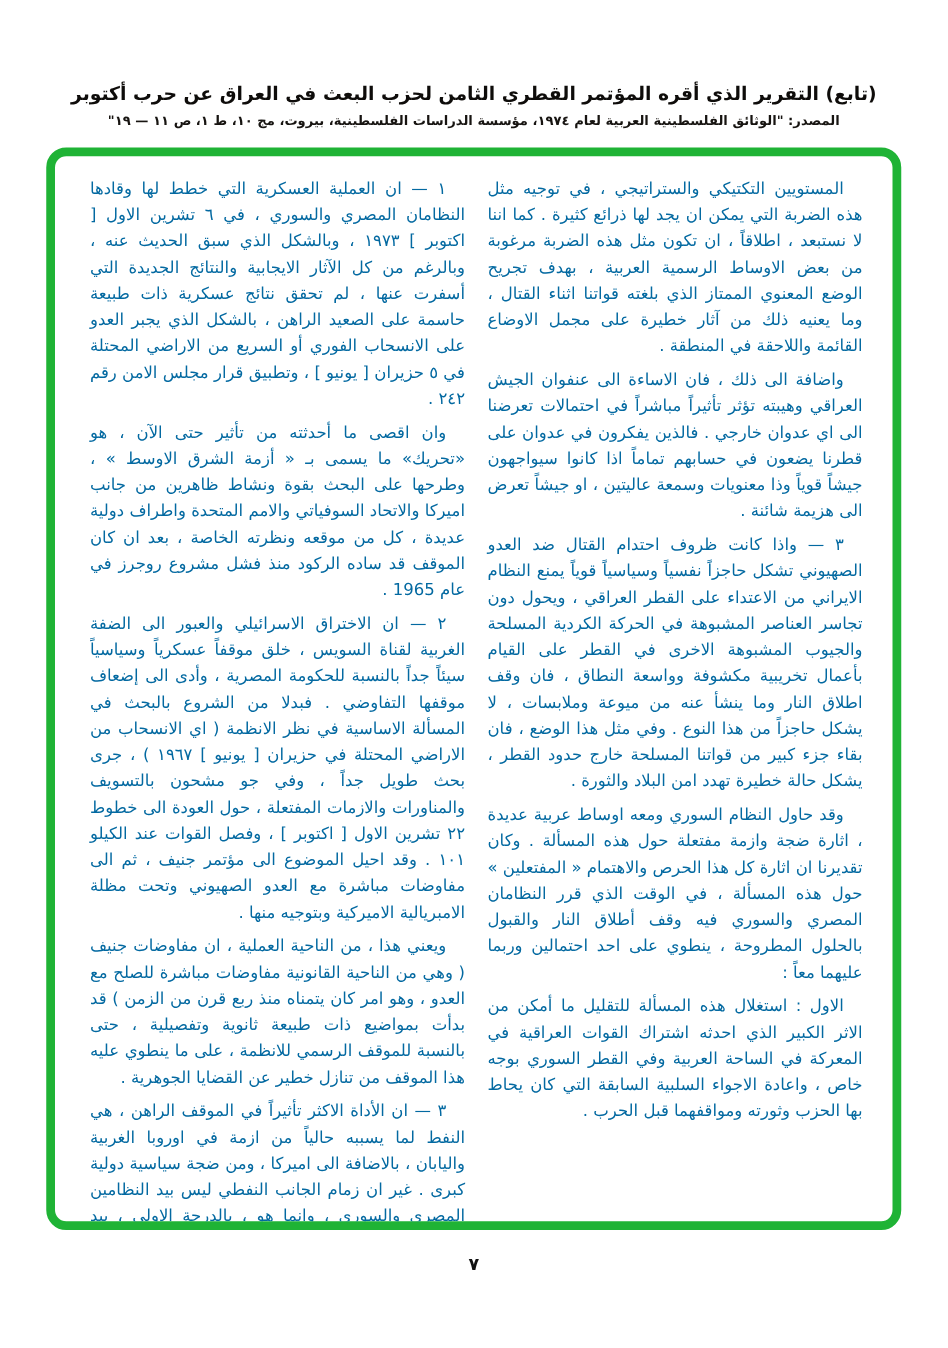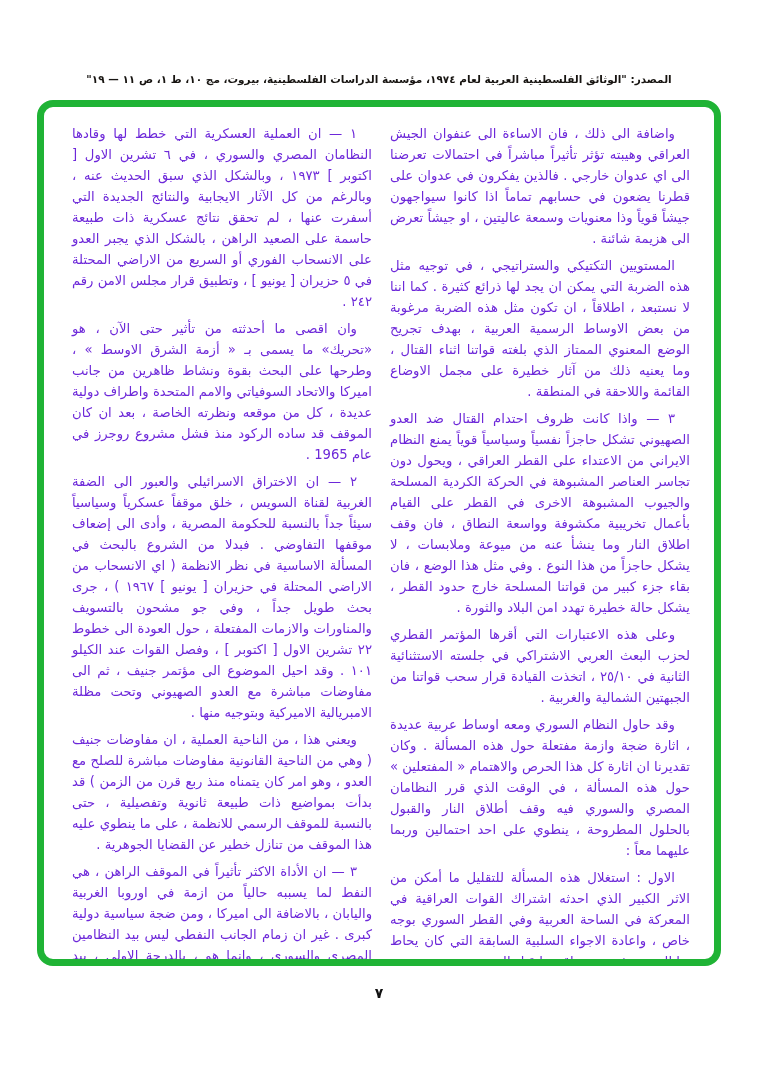--- a/index.html
+++ b/index.html
@@ -44,21 +44,21 @@
     direction: rtl;
     display: flex;
     gap: 18px;
     height: 100%;
   }
   .col {
     flex: 1 1 50%;
     font-size: 13.2px;
     line-height: 21px;
     text-align: justify;
-    color: #6d28d9;
+    color: #0369a1;
   }
   .col p {
     margin: 0 0 6px 0;
     text-indent: 15px;
   }
   .col p.gap { margin-top: 5px; }
   .page-footer {
     margin-top: 17px;
     text-align: center;
     direction: rtl;
@@ -66,31 +66,31 @@
   .page-number {
     font-size: 14px;
     font-weight: bold;
     color: #111;
   }
 </style>
 </head>
 <body>
 
 <header class="page-header">
+  <h1 class="doc-title">(تابع) التقرير الذي أقره المؤتمر القطري الثامن لحزب البعث في العراق عن حرب أكتوبر</h1>
   <div class="doc-source">المصدر: "الوثائق الفلسطينية العربية لعام ١٩٧٤، مؤسسة الدراسات الفلسطينية، بيروت، مج ١٠، ط ١، ص ١١ — ١٩"</div>
 </header>
 
 <main class="content-frame" style="border-color: rgb(31, 179, 53);">
   <div class="columns">
 
     <section class="col">
+      <p>المستويين التكتيكي والستراتيجي ، في توجيه مثل هذه الضربة التي يمكن ان يجد لها ذرائع كثيرة . كما اننا لا نستبعد ، اطلاقاً ، ان تكون مثل هذه الضربة مرغوبة من بعض الاوساط الرسمية العربية ، بهدف تجريح الوضع المعنوي الممتاز الذي بلغته قواتنا اثناء القتال ، وما يعنيه ذلك من آثار خطيرة على مجمل الاوضاع القائمة واللاحقة في المنطقة .</p>
       <p>واضافة الى ذلك ، فان الاساءة الى عنفوان الجيش العراقي وهيبته تؤثر تأثيراً مباشراً في احتمالات تعرضنا الى اي عدوان خارجي . فالذين يفكرون في عدوان على قطرنا يضعون في حسابهم تماماً اذا كانوا سيواجهون جيشاً قوياً وذا معنويات وسمعة عاليتين ، او جيشاً تعرض الى هزيمة شائنة .</p>
-      <p>المستويين التكتيكي والستراتيجي ، في توجيه مثل هذه الضربة التي يمكن ان يجد لها ذرائع كثيرة . كما اننا لا نستبعد ، اطلاقاً ، ان تكون مثل هذه الضربة مرغوبة من بعض الاوساط الرسمية العربية ، بهدف تجريح الوضع المعنوي الممتاز الذي بلغته قواتنا اثناء القتال ، وما يعنيه ذلك من آثار خطيرة على مجمل الاوضاع القائمة واللاحقة في المنطقة .</p>
       <p>٣ — واذا كانت ظروف احتدام القتال ضد العدو الصهيوني تشكل حاجزاً نفسياً وسياسياً قوياً يمنع النظام الايراني من الاعتداء على القطر العراقي ، ويحول دون تجاسر العناصر المشبوهة في الحركة الكردية المسلحة والجيوب المشبوهة الاخرى في القطر على القيام بأعمال تخريبية مكشوفة وواسعة النطاق ، فان وقف اطلاق النار وما ينشأ عنه من ميوعة وملابسات ، لا يشكل حاجزاً من هذا النوع . وفي مثل هذا الوضع ، فان بقاء جزء كبير من قواتنا المسلحة خارج حدود القطر ، يشكل حالة خطيرة تهدد امن البلاد والثورة .</p>
-      <p class="gap">وعلى هذه الاعتبارات التي أقرها المؤتمر القطري لحزب البعث العربي الاشتراكي في جلسته الاستثنائية الثانية في ٢٥/١٠ ، اتخذت القيادة قرار سحب قواتنا من الجبهتين الشمالية والغربية .</p>
       <p class="gap">وقد حاول النظام السوري ومعه اوساط عربية عديدة ، اثارة ضجة وازمة مفتعلة حول هذه المسألة . وكان تقديرنا ان اثارة كل هذا الحرص والاهتمام « المفتعلين » حول هذه المسألة ، في الوقت الذي قرر النظامان المصري والسوري فيه وقف أطلاق النار والقبول بالحلول المطروحة ، ينطوي على احد احتمالين وربما عليهما معاً :</p>
       <p>الاول : استغلال هذه المسألة للتقليل ما أمكن من الاثر الكبير الذي احدثه اشتراك القوات العراقية في المعركة في الساحة العربية وفي القطر السوري بوجه خاص ، واعادة الاجواء السلبية السابقة التي كان يحاط بها الحزب وثورته ومواقفهما قبل الحرب .</p>
 
     </section>
 
     <section class="col">
       <p>١ — ان العملية العسكرية التي خطط لها وقادها النظامان المصري والسوري ، في ٦ تشرين الاول [ اكتوبر ] ١٩٧٣ ، وبالشكل الذي سبق الحديث عنه ، وبالرغم من كل الآثار الايجابية والنتائج الجديدة التي أسفرت عنها ، لم تحقق نتائج عسكرية ذات طبيعة حاسمة على الصعيد الراهن ، بالشكل الذي يجبر العدو على الانسحاب الفوري أو السريع من الاراضي المحتلة في ٥ حزيران [ يونيو ] ، وتطبيق قرار مجلس الامن رقم ٢٤٢ .</p>
       <p>وان اقصى ما أحدثته من تأثير حتى الآن ، هو «تحريك» ما يسمى بـ « أزمة الشرق الاوسط » ، وطرحها على البحث بقوة ونشاط ظاهرين من جانب اميركا والاتحاد السوفياتي والامم المتحدة واطراف دولية عديدة ، كل من موقعه ونظرته الخاصة ، بعد ان كان الموقف قد ساده الركود منذ فشل مشروع روجرز في عام 1965 .</p>
       <p>٢ — ان الاختراق الاسرائيلي والعبور الى الضفة الغربية لقناة السويس ، خلق موقفاً عسكرياً وسياسياً سيئاً جداً بالنسبة للحكومة المصرية ، وأدى الى إضعاف موقفها التفاوضي . فبدلا من الشروع بالبحث في المسألة الاساسية في نظر الانظمة ( اي الانسحاب من الاراضي المحتلة في حزيران [ يونيو ] ١٩٦٧ ) ، جرى بحث طويل جداً ، وفي جو مشحون بالتسويف والمناورات والازمات المفتعلة ، حول العودة الى خطوط ٢٢ تشرين الاول [ اكتوبر ] ، وفصل القوات عند الكيلو ١٠١ . وقد احيل الموضوع الى مؤتمر جنيف ، ثم الى مفاوضات مباشرة مع العدو الصهيوني وتحت مظلة الامبريالية الاميركية وبتوجيه منها .</p>
       <p class="gap">ويعني هذا ، من الناحية العملية ، ان مفاوضات جنيف ( وهي من الناحية القانونية مفاوضات مباشرة للصلح مع العدو ، وهو امر كان يتمناه منذ ربع قرن من الزمن ) قد بدأت بمواضيع ذات طبيعة ثانوية وتفصيلية ، حتى بالنسبة للموقف الرسمي للانظمة ، على ما ينطوي عليه هذا الموقف من تنازل خطير عن القضايا الجوهرية .</p>

